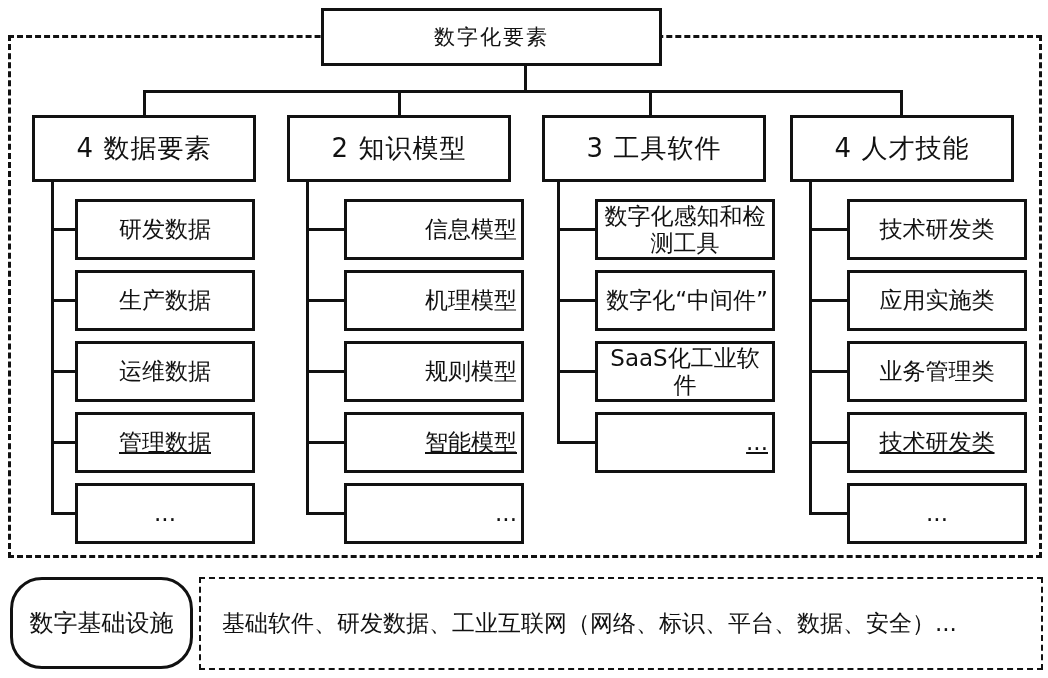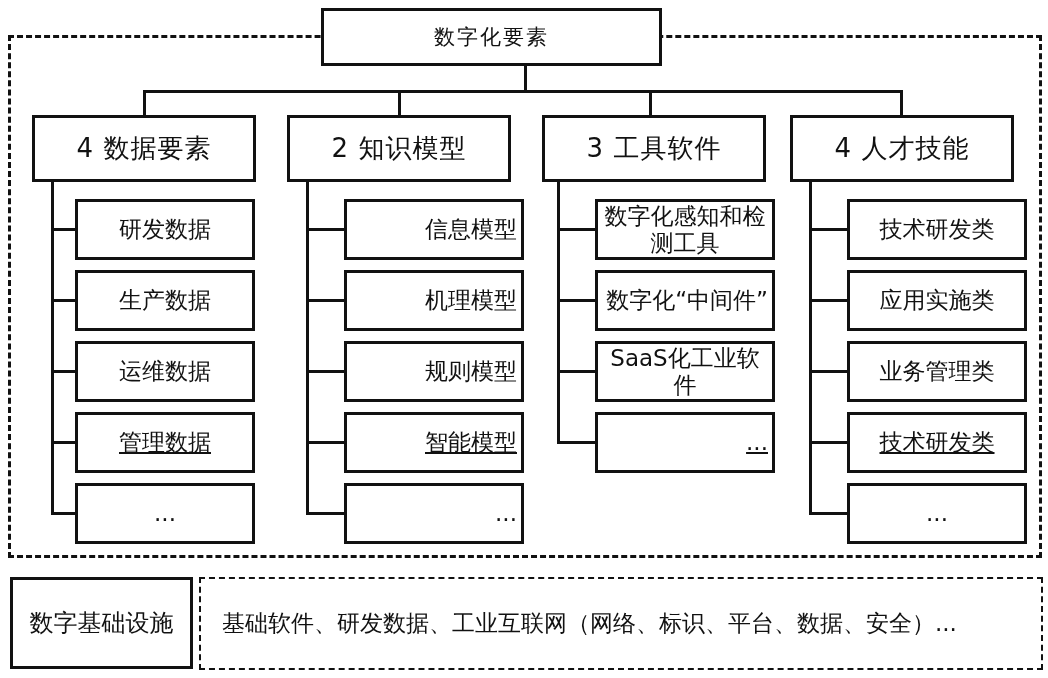--- a/index.html
+++ b/index.html
@@ -53,20 +53,21 @@
     position: absolute;
     left: 8px; top: 35px; width: 1034px; height: 523px;
     box-sizing: border-box;
     border: 3px dashed #111111;
     z-index: 1;
   }
   .foundation-label-box {
     left: 10px; top: 577px; width: 183px; height: 92px;
     font-size: 24px;
     z-index: 3;
+    border-radius: 32px;
   }
   .foundation-desc-box {
     position: absolute;
     left: 199px; top: 577px; width: 844px; height: 93px;
     box-sizing: border-box;
     border: 2px dashed #111111;
     display: flex;
     align-items: center;
     justify-content: flex-start;
     padding-left: 21px;

